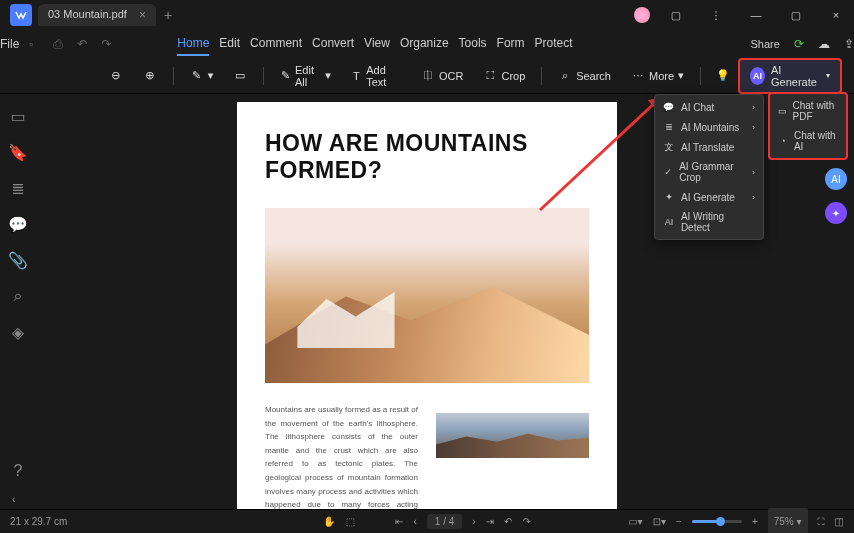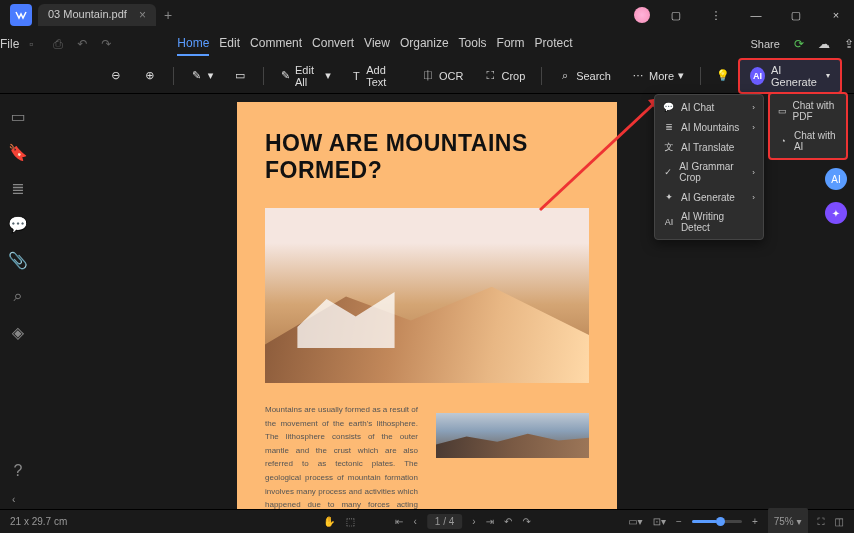--- a/index.html
+++ b/index.html
@@ -37,21 +37,21 @@
 .ai-assist-btn { display: flex; align-items: center; gap: 6px; padding: 4px 10px; border: 2px solid #e33; border-radius: 4px; background: #2a2a3a; margin-left: auto; }
 .ai-badge { width: 18px; height: 18px; border-radius: 50%; background: #6a5cff; display: flex; align-items: center; justify-content: center; font-size: 9px; font-weight: bold; color: #fff; }
 
 
 .main { display: flex; height: calc(100% - 30px - 28px - 36px - 24px); }
 .sidebar-left { width: 36px; background: #1a1a1a; display: flex; flex-direction: column; align-items: center; padding-top: 14px; gap: 20px; color: #888; }
 .sidebar-left .sb-item { width: 16px; height: 16px; display: flex; align-items: center; justify-content: center; }
 .sidebar-left .help { margin-top: auto; margin-bottom: 30px; }
 
 .canvas { flex: 1; background: #1a1a1a; display: flex; justify-content: center; padding-top: 8px; overflow: hidden; position: relative; }
-.page { width: 380px; background: #fdba74; color: #333; padding: 28px 28px; }
+.page { width: 380px; background: #ffffff; color: #333; padding: 28px 28px; }
 .page h1 { font-size: 23px; font-weight: 800; letter-spacing: 0.5px; color: #111; margin-bottom: 24px; }
 .hero { width: 100%; height: 175px; background: linear-gradient(180deg, #f5e6e0 0%, #f5e6e0 20%, #d4a574 55%, #a66e3e 100%); position: relative; overflow: hidden; margin-bottom: 20px; }
 .hero::before { content: ""; position: absolute; top: 45%; left: 0; right: 0; bottom: 0; background: linear-gradient(100deg, #8a5a3a 0%, #c2885a 40%, #e8b784 70%, #ffd9a8 100%); clip-path: polygon(0 60%, 25% 10%, 45% 35%, 70% 0%, 100% 50%, 100% 100%, 0 100%); }
 .hero::after { content: ""; position: absolute; bottom: 20%; left: 10%; width: 30%; height: 40%; background: rgba(255,255,255,0.75); clip-path: polygon(0 70%, 30% 30%, 60% 55%, 100% 20%, 100% 100%, 0 100%); }
 .columns { display: flex; gap: 18px; font-size: 8px; line-height: 1.7; color: #555; text-align: justify; }
 .col { flex: 1; }
 .mini-img { width: 100%; height: 45px; margin-top: 10px; background: linear-gradient(180deg, #bfc9d4 0%, #8aa0b8 40%, #6a5848 100%); position: relative; overflow: hidden; }
 .mini-img::before { content: ""; position: absolute; bottom: 0; left: 0; right: 0; height: 60%; background: linear-gradient(95deg, #4a3a32 0%, #7a5a44 50%, #9c7658 100%); clip-path: polygon(0 50%, 20% 20%, 40% 40%, 60% 10%, 80% 35%, 100% 25%, 100% 100%, 0 100%); }
 
 .sidebar-right { width: 36px; background: #1a1a1a; display: flex; flex-direction: column; align-items: center; padding-top: 40px; gap: 12px; }

